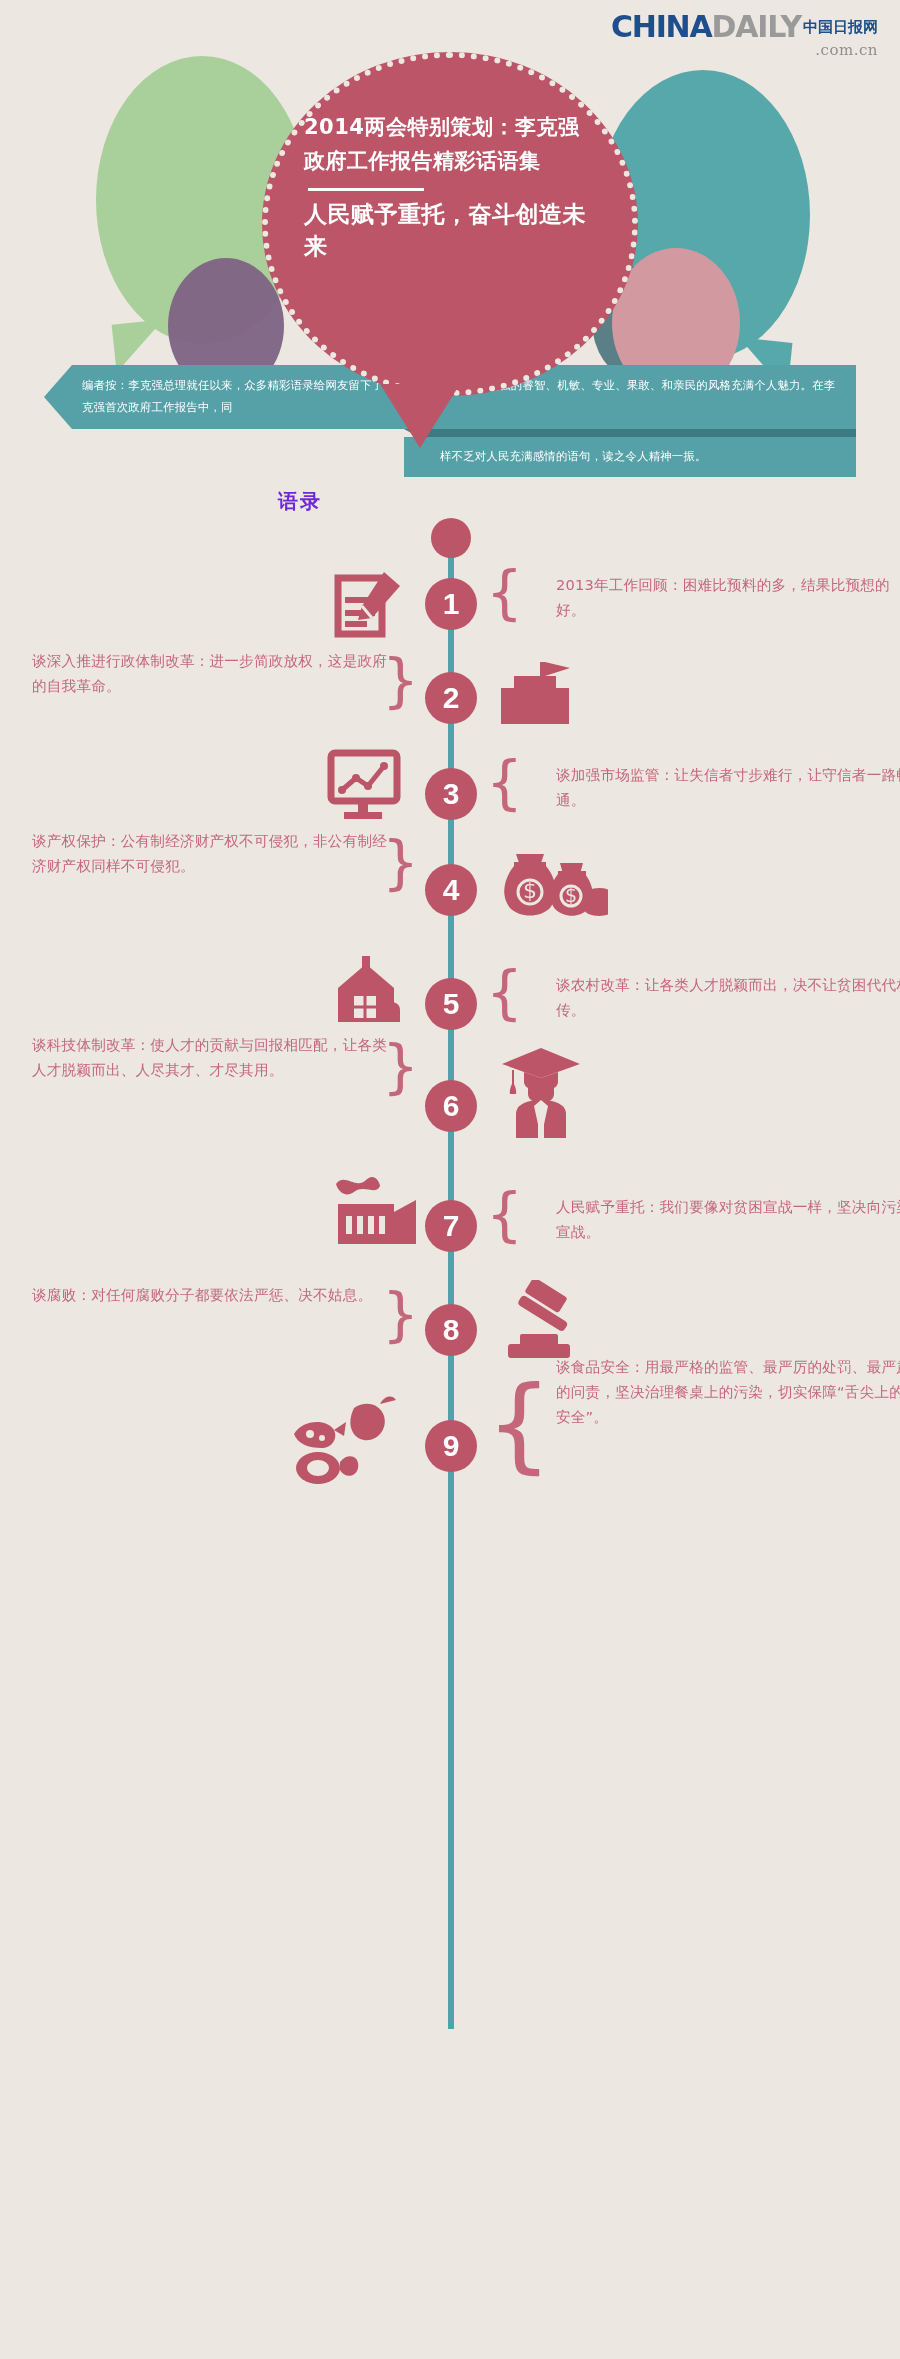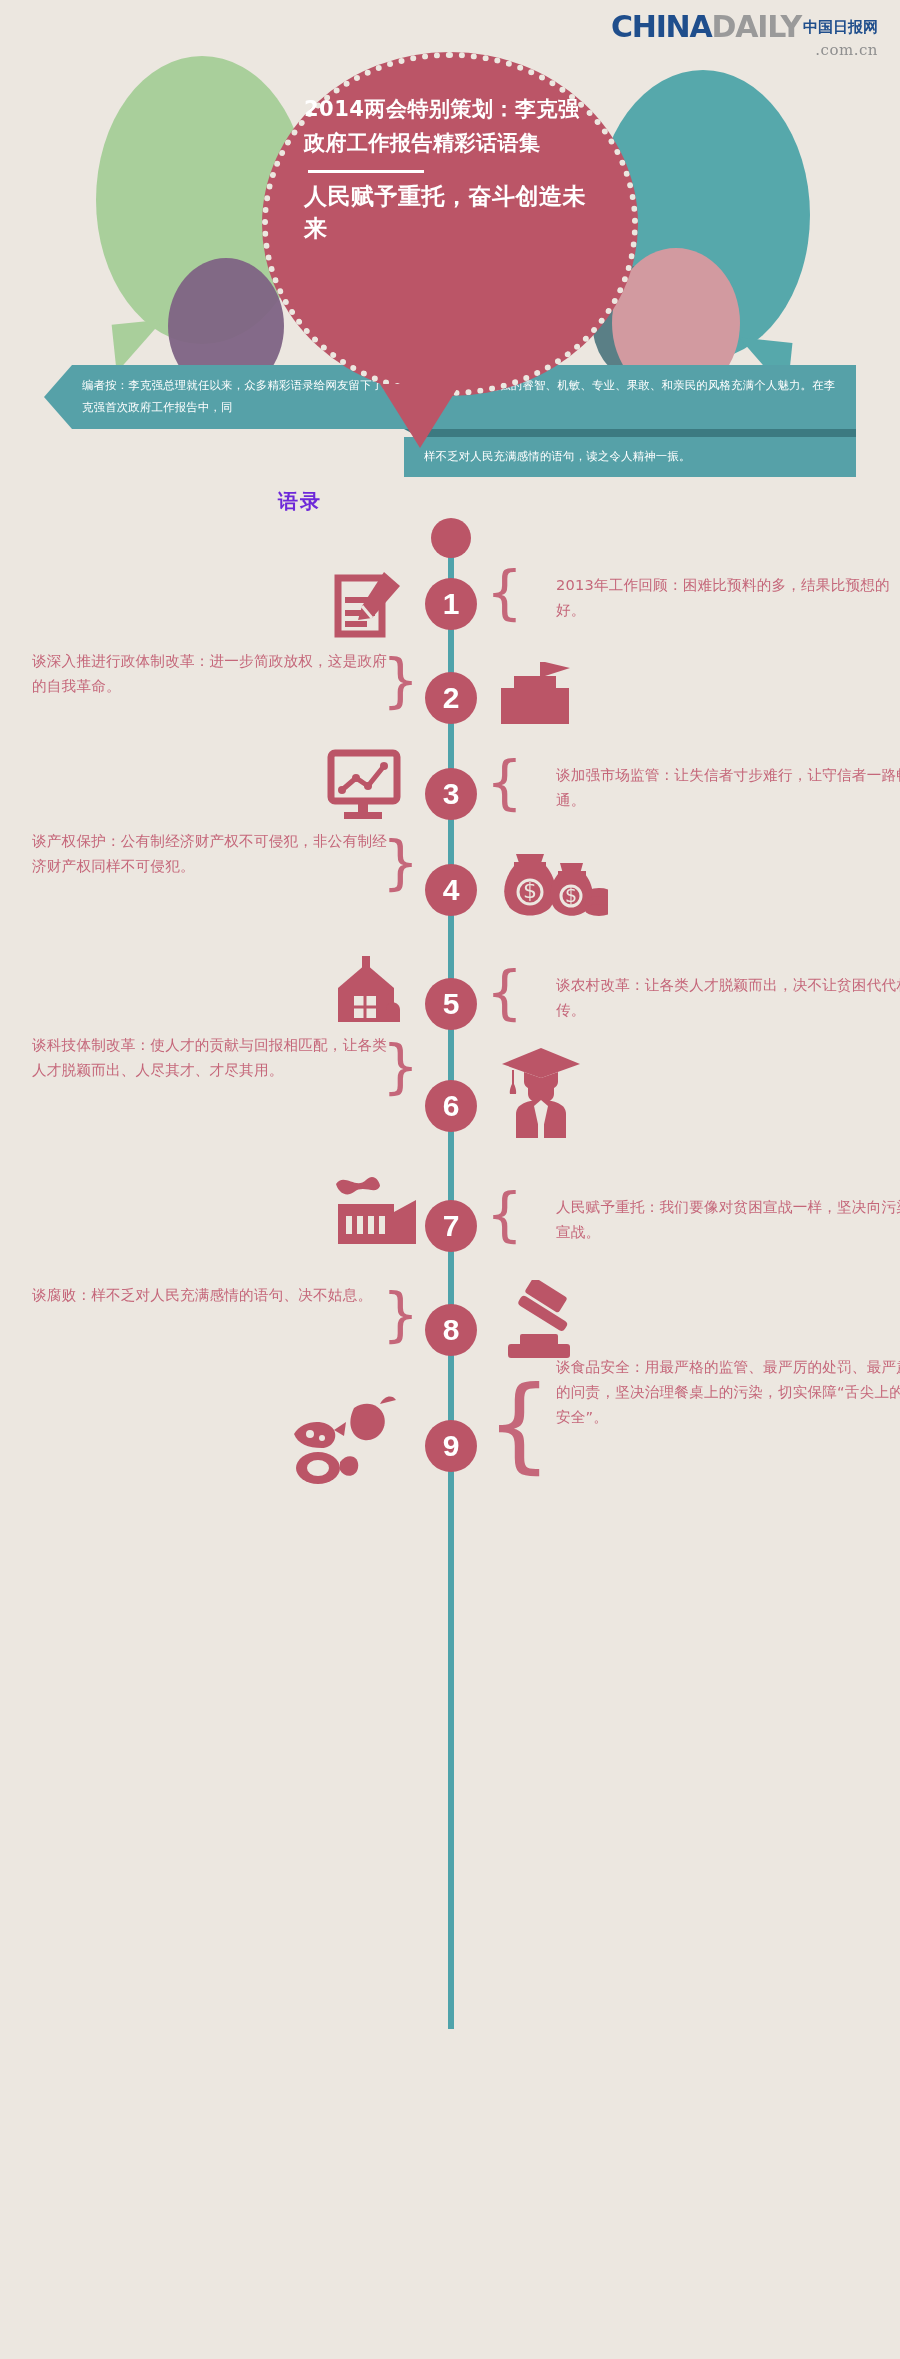--- a/index.html
+++ b/index.html
@@ -125,20 +125,21 @@
     width:296px;
     z-index:8;
     color:#ffffff;
     text-align:left;
   }
   .hero-title{
     font-size:21px;
     font-weight:bold;
     line-height:1.62;
     letter-spacing:.5px;
+    margin-top:18px;
   }
   .hero-rule{
     width:116px;height:3px;
     background:#ffffff;
     margin:10px 0 8px 4px;
   }
   .hero-sub{
     font-size:23px;
     font-weight:bold;
     line-height:1.38;
@@ -168,21 +169,21 @@
     background:#3c7a81;
     clip-path:polygon(0 0, 452px 0, 452px 16px, 30px 16px);
   }
   .note-b{
     position:absolute;
     left:404px; top:437px;
     width:452px; height:40px;
     background:#56a1a8;
   }
   .note-b-inner{
-    padding:11px 14px 0 20px;
+    padding:11px 14px 0 36px;
     color:#ffffff;
     font-size:11.4px;
     line-height:1.5;
     letter-spacing:.2px;
     text-align:left;
   }
 
   
   .tl-title{
     position:absolute;
@@ -500,21 +501,21 @@
       <svg width="86" height="86" viewBox="0 0 86 86">
           <g fill="#bb5567">
             <rect x="28" y="6" width="40" height="18" rx="3" transform="rotate(32 48 15)"></rect>
             <rect x="18" y="28" width="54" height="11" rx="4" transform="rotate(32 45 33)"></rect>
             <rect x="10" y="64" width="62" height="14" rx="3"></rect>
             <rect x="22" y="54" width="38" height="12" rx="2"></rect>
           </g>
         </svg>
     </div>
     <div class="brace" style="left:382px;top:-18px;transform:scaleX(-1)">{</div>
-    <div class="txt txt-left" style="top:-22px">谈腐败：样不乏对人民充满感情的语句、决不姑息。</div>
+    <div class="txt txt-left" style="top:-22px">谈腐败：对任何腐败分子都要依法严惩、决不姑息。</div>
   </div>
 
   <div class="row" style="top:1420px">
     <div class="num" style="top:0">9</div>
     <div class="icon" style="left:288px;top:-30px">
       <svg width="128" height="98" viewBox="0 0 128 98">
           <g fill="#bb5567">
             <path d="M6 44 C14 30 38 28 46 40 C50 48 44 58 34 58 C20 58 10 54 6 44 Z"></path>
             <path d="M46 40 L58 32 L56 46 Z"></path>
             <path d="M66 18 C78 10 92 14 96 26 C100 40 88 52 76 50 C64 48 58 34 66 18 Z"></path>

